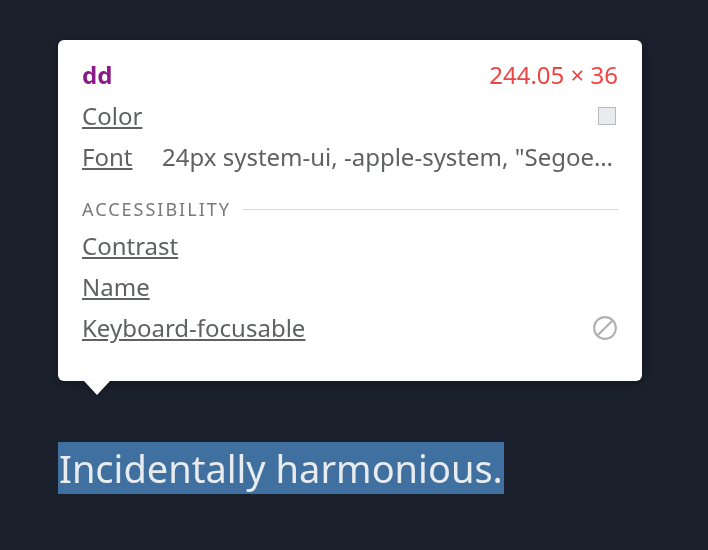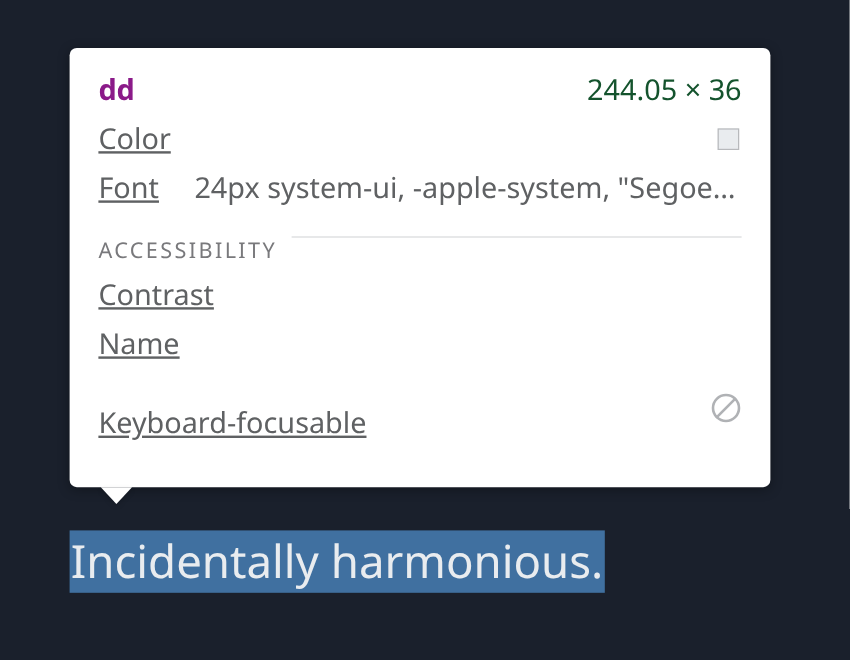--- a/index.html
+++ b/index.html
@@ -41,21 +41,21 @@
     justify-content: space-between;
     align-items: baseline;
     margin-bottom: 4px;
   }
   .tagname {
     color: #8b1a89;
     font-weight: 700;
     font-size: 24px;
   }
   .dims {
-    color: #14532d;
+    color: #ef4444;
     font-size: 24px;
     white-space: nowrap;
   }
 
   .row {
     display: flex;
     align-items: center;
     font-size: 24px;
     color: #5f6163;
     margin-top: 8px;
@@ -84,20 +84,21 @@
     width: 18px;
     height: 18px;
     border: 1px solid #b7b9bc;
     background: #E9ECEF;
     display: inline-block;
     margin-right: 2px;
   }
 
   .section-title {
     display: flex;
+    align-items: center;
     margin-top: 24px;
     margin-bottom: 6px;
     gap: 12px;
   }
   .section-title .text {
     font-size: 18px;
     letter-spacing: 2px;
     color: #79797c;
     font-weight: 400;
   }
@@ -177,21 +178,21 @@
   <div class="row">
     <span class="label" style="width:auto;">Contrast</span>
   </div>
 
   <div class="row">
     <span class="label" style="width:auto;">Name</span>
   </div>
 
 
   <div class="row">
-    <span class="label" style="width:auto;margin-top:25px;">Keyboard-focusable</span>
+    <span class="label" style="width:auto;">Keyboard-focusable</span>
     <span class="value">
       <span class="no-icon">
         <svg viewBox="0 0 24 24" fill="none" stroke="currentColor" stroke-width="2" stroke-linecap="round" stroke-linejoin="round">
           <circle cx="12" cy="12" r="10"></circle>
           <line x1="5" y1="19" x2="19" y2="5"></line>
         </svg>
       </span>
     </span>
   </div>
 

